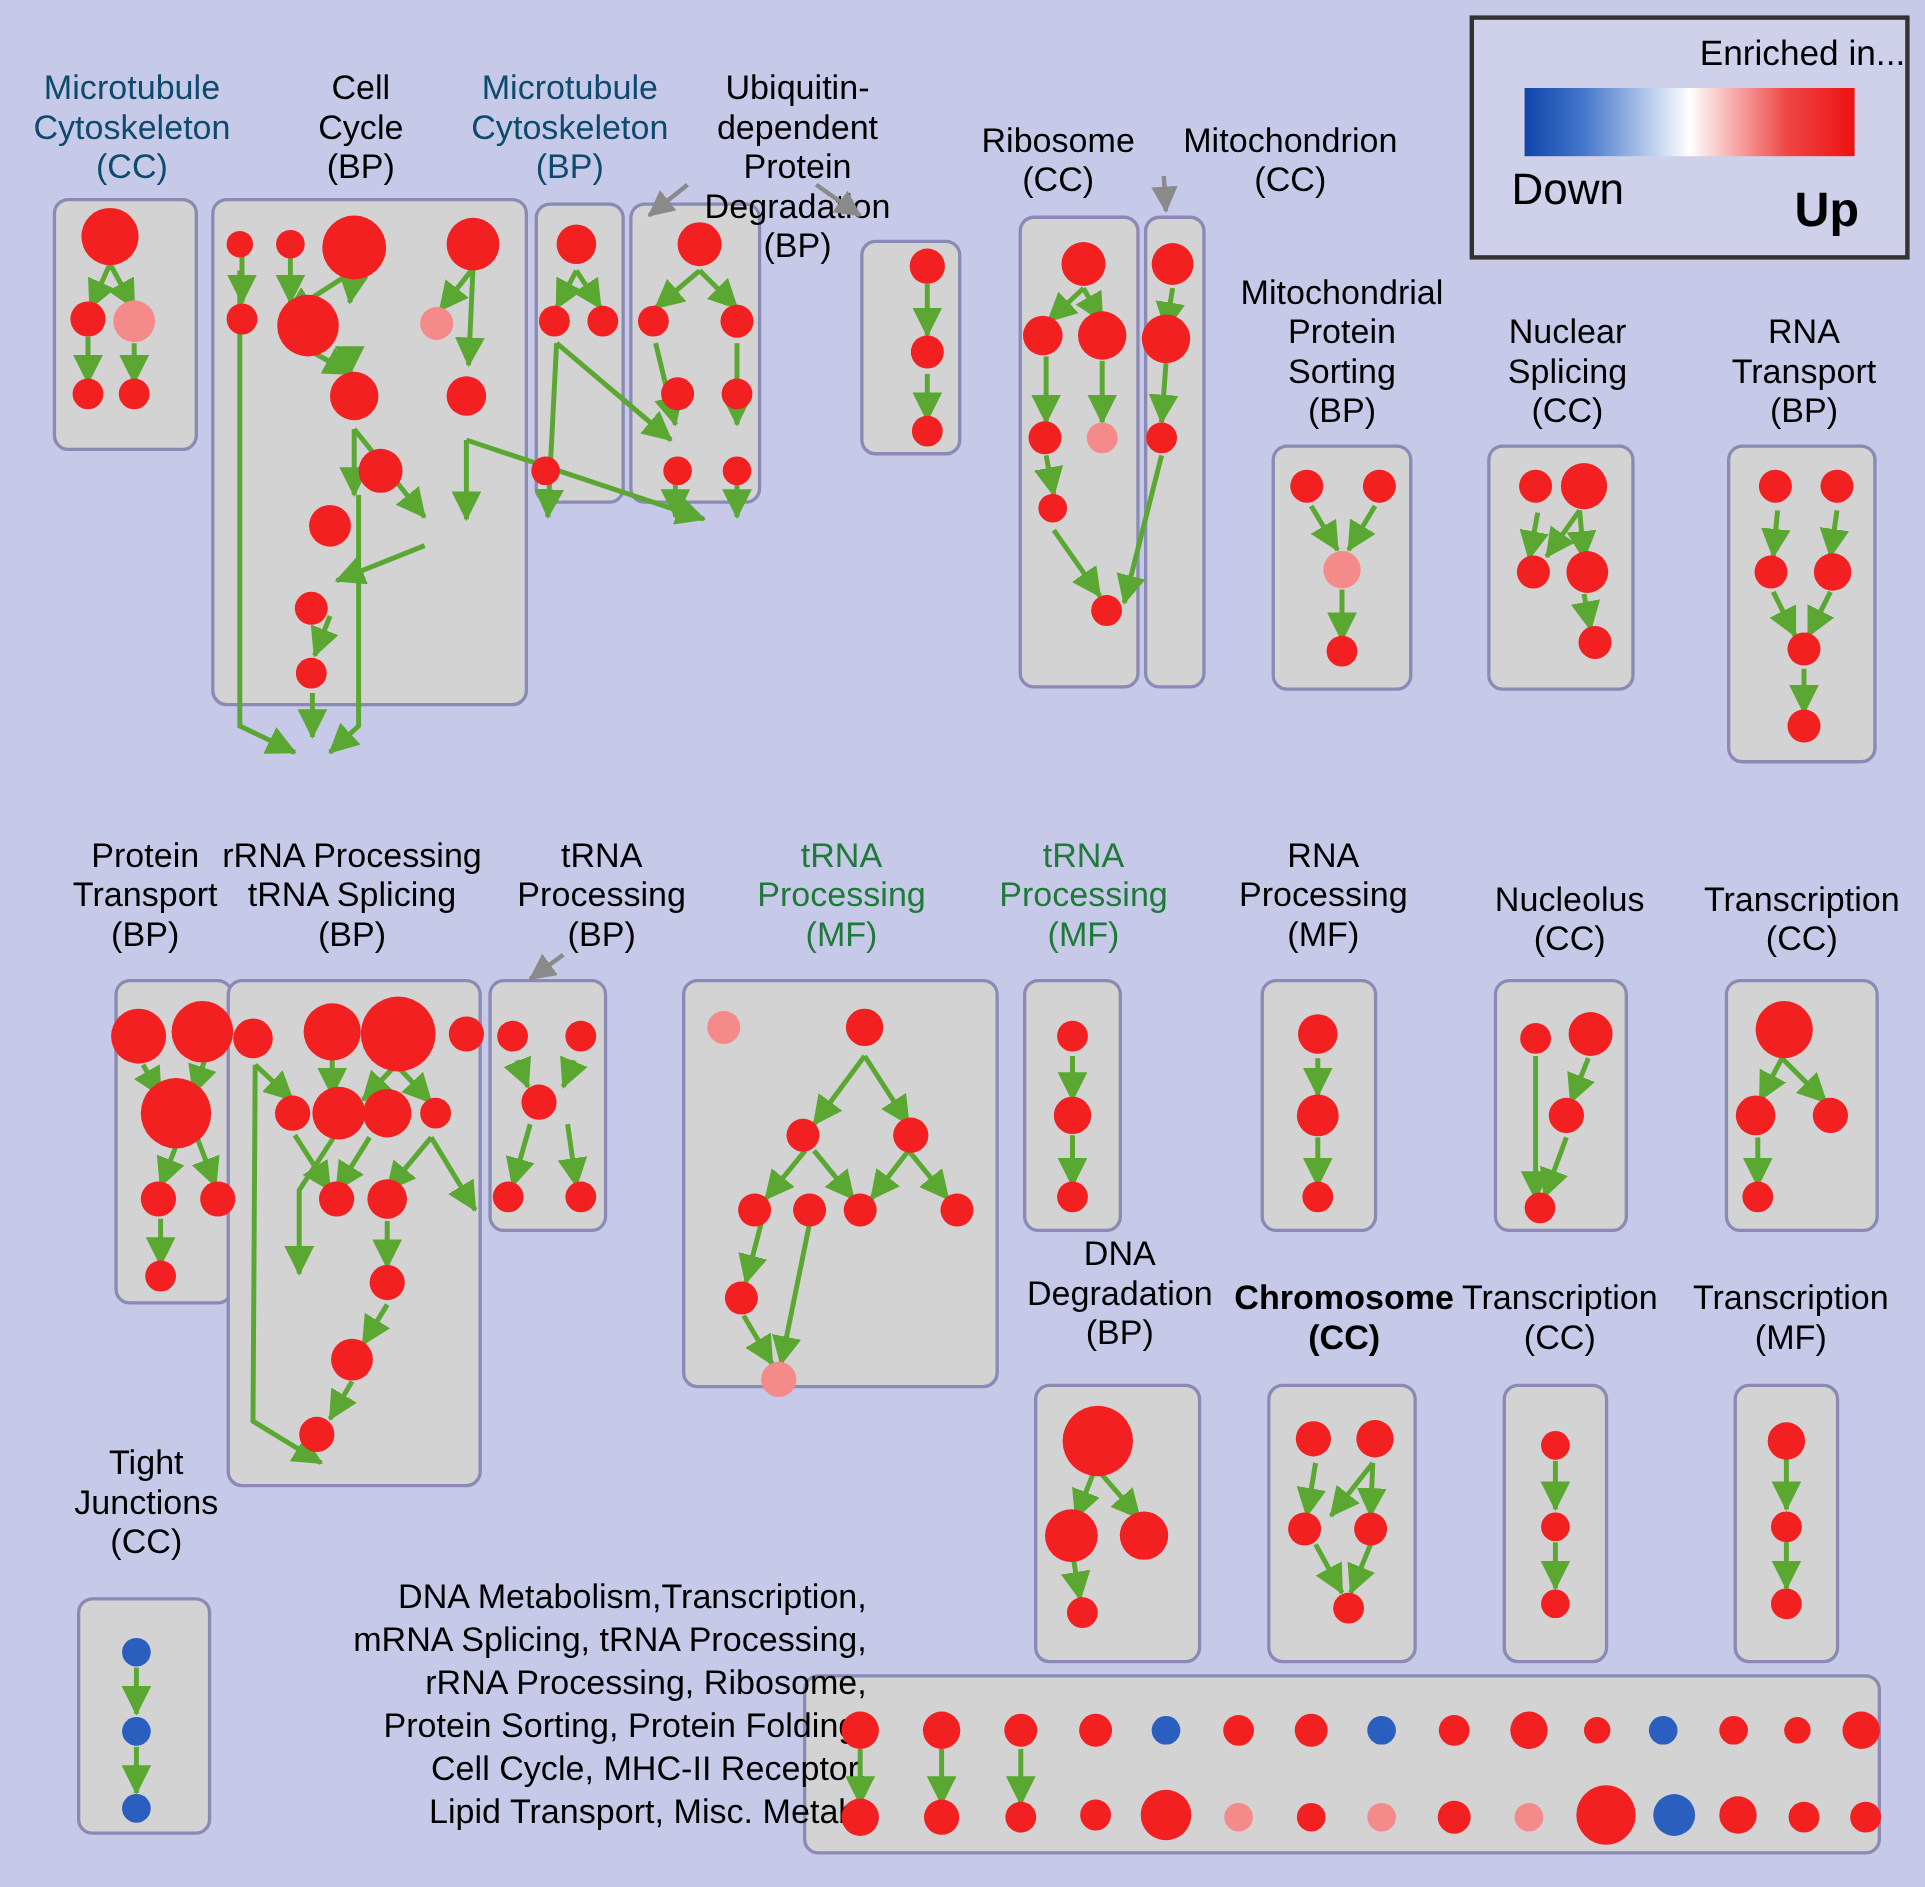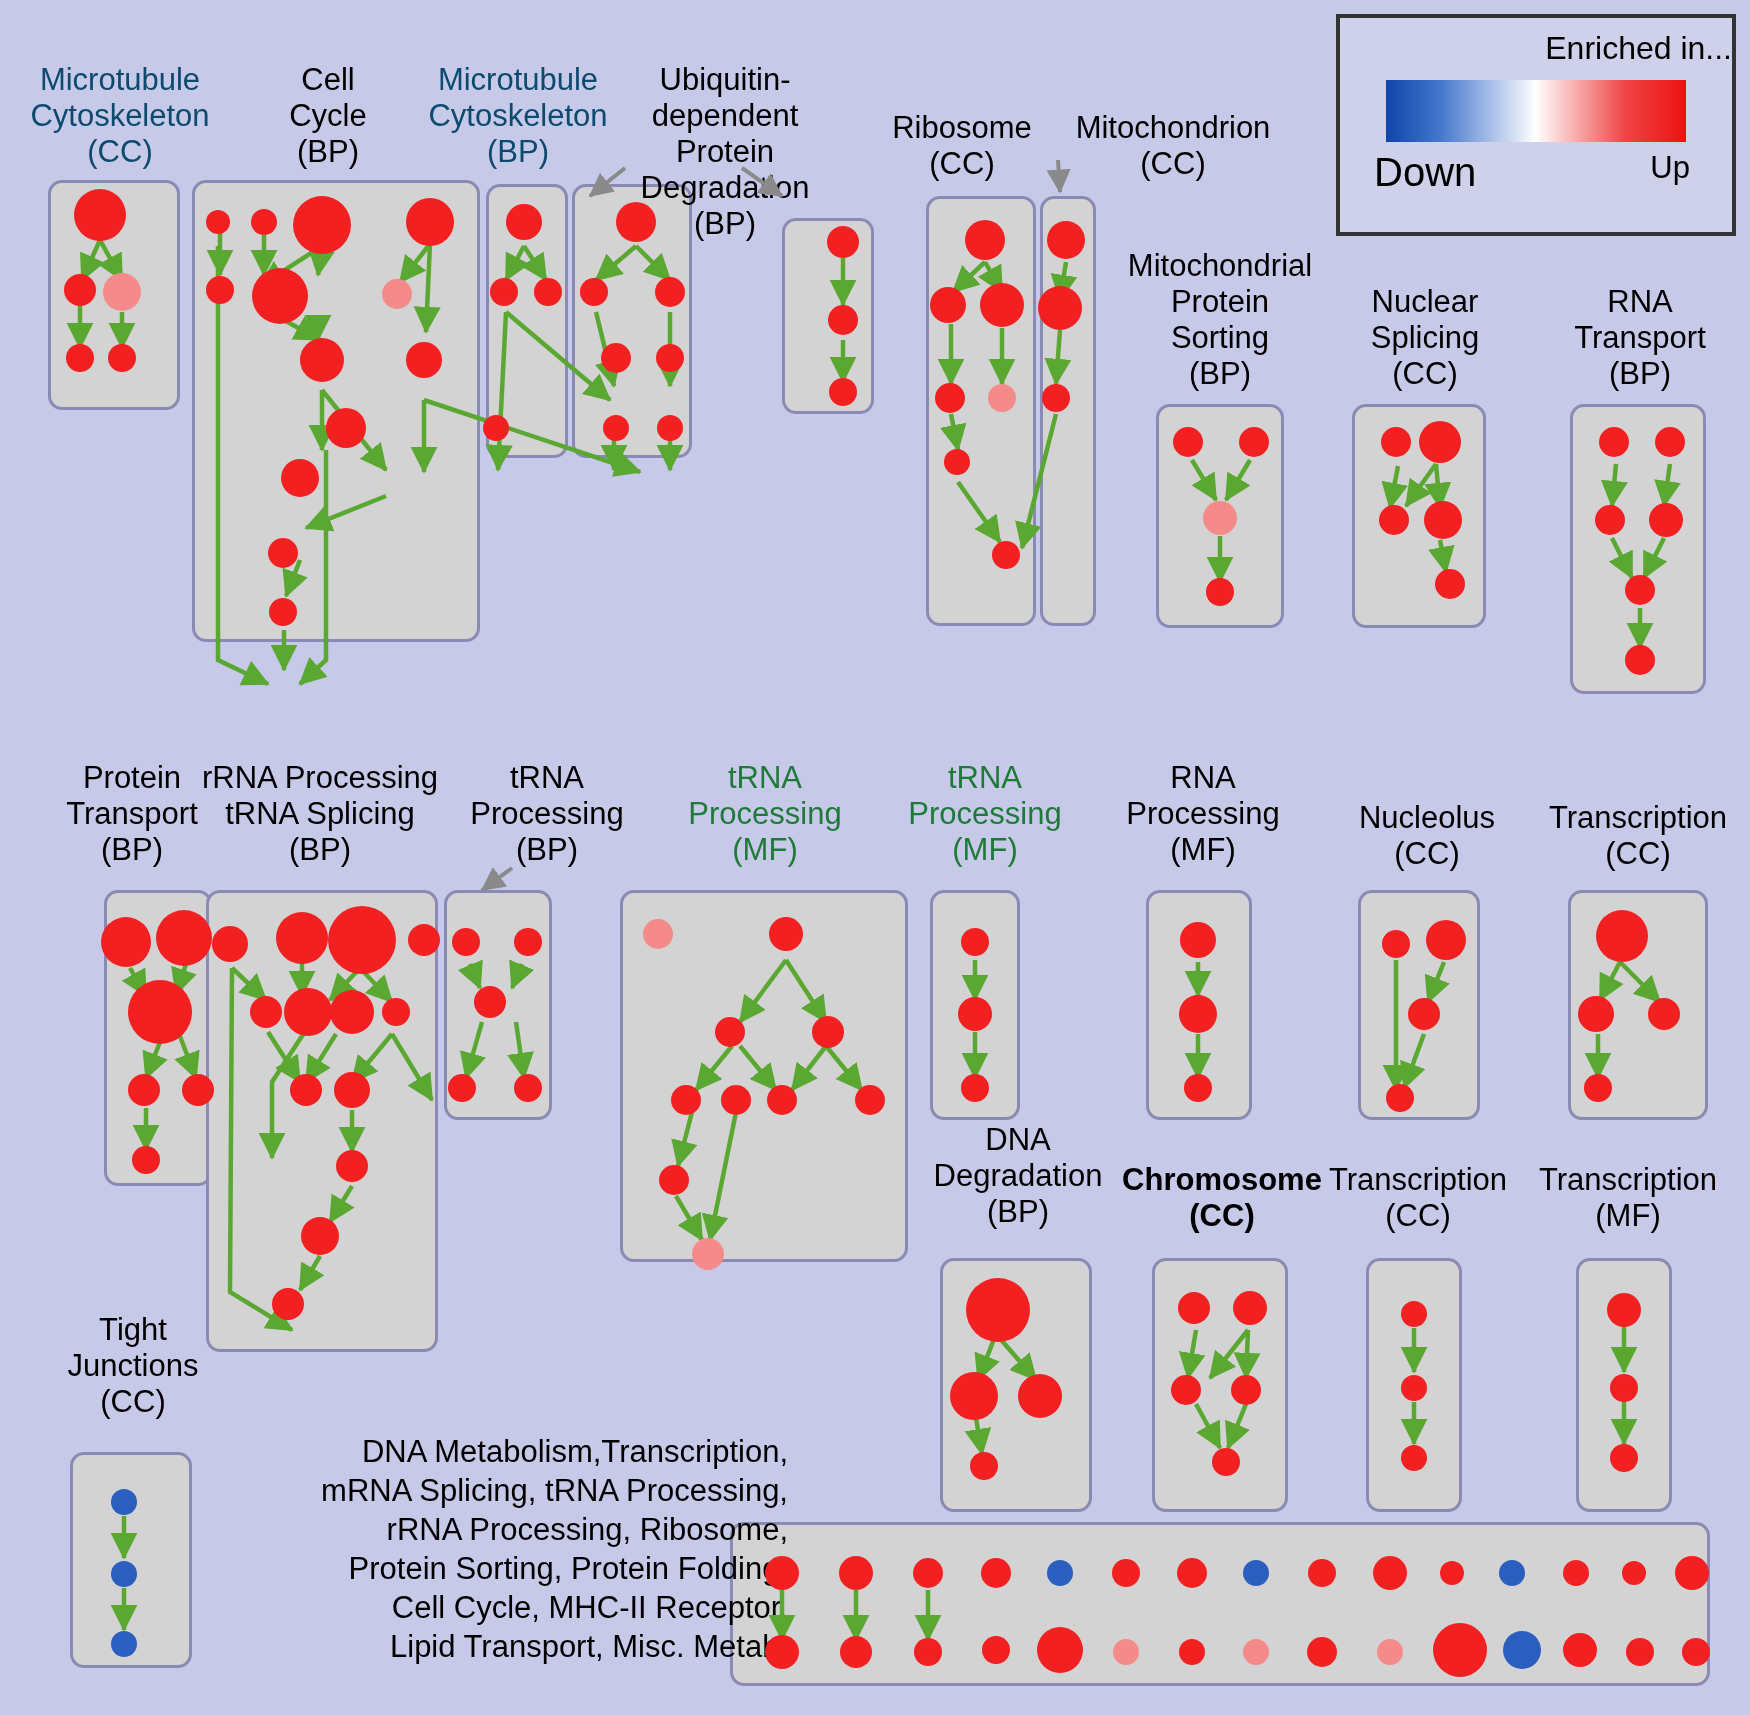--- a/index.html
+++ b/index.html
@@ -37,21 +37,21 @@
   }
   .legend .ttl{
     position:absolute;left:0;right:0;top:12px;
     text-align:right;font-size:32px;color:#000;
   }
   .legend .bar{
     position:absolute;left:46px;right:46px;top:62px;height:62px;
     background:linear-gradient(to right,#1144aa 0%,#4477cc 18%,#ffffff 50%,#ee4444 80%,#ee1111 100%);
   }
   .legend .down{position:absolute;left:34px;top:132px;font-size:40px;}
-  .legend .up{position:absolute;right:42px;top:132px;font-size:31px;}
+  .legend .up{position:absolute;right:42px;top:148px;font-size:44px;font-weight:bold;}
   .legend .sub{
     position:absolute;left:0;right:0;top:174px;
     text-align:center;font-size:28px;line-height:34px;white-space:pre-line;
   }
   svg.net{position:absolute;left:0;top:0;width:1750px;height:1715px;overflow:visible;pointer-events:none;}
   .node{stroke:none;}
   .edge{stroke:#5aa832;stroke-width:4.5;fill:none;}
   .arrowhead{fill:#5aa832;}
   .callout{stroke:#8a8a8a;stroke-width:4;fill:none;}
   .callout-head{fill:#8a8a8a;}

